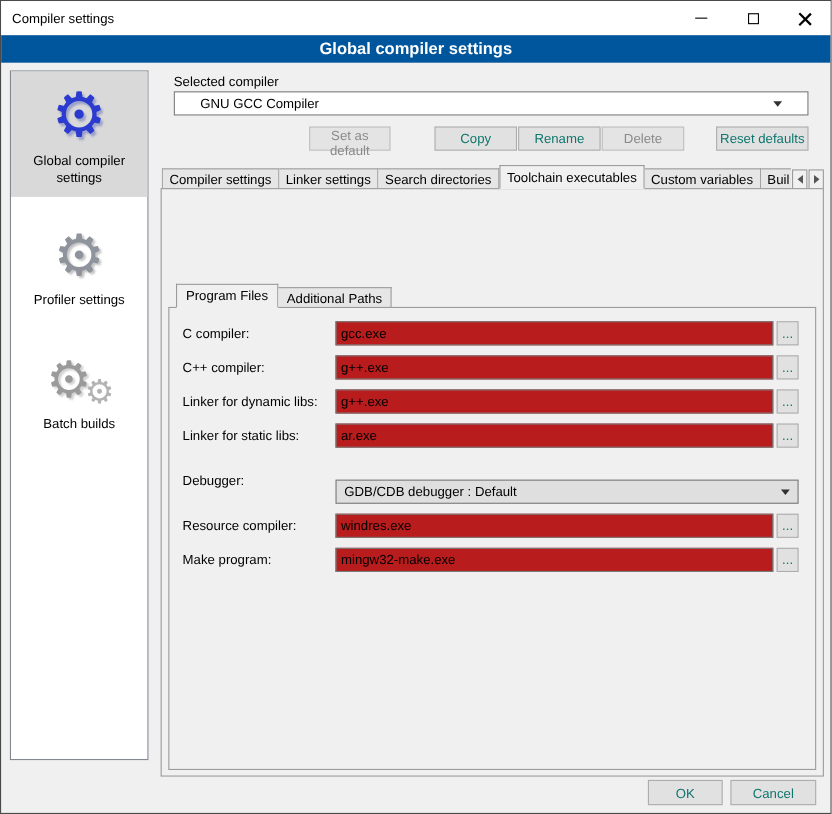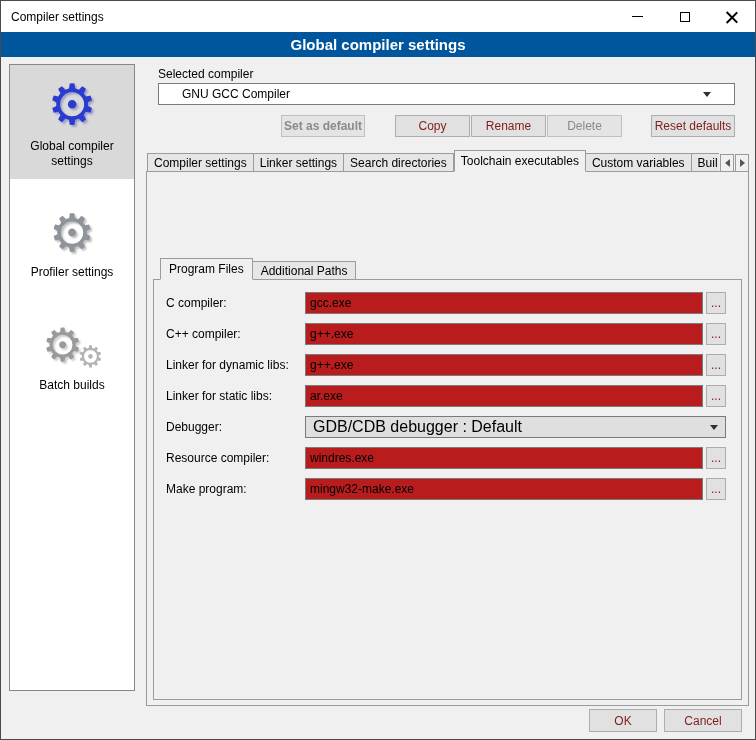--- a/index.html
+++ b/index.html
@@ -31,21 +31,21 @@
   .icon-gear-dark { font-size:52px; color:#8f949c; text-shadow:2px 2px 2px #c2c2c2; }
   .batch-icon { position:relative; display:block; width:64px; height:54px; margin:4px auto 6px auto; }
   .batch-icon .g1 { position:absolute; left:2px; top:0; font-size:46px; color:#9a9a9a; text-shadow:2px 2px 2px #cfcfcf; }
   .batch-icon .g2 { position:absolute; right:0; bottom:-2px; font-size:30px; color:#b3b3b3; }
   .side-label { display:block; font-size:12px; color:#000; line-height:1.25; }
   .side-item + .side-item { margin-top:16px; }
   
   .lbl { position:absolute; font-size:12px; color:#000; white-space:nowrap; }
   .combo { background:#fff; border:1px solid #7a7a7a; height:22px; display:flex; align-items:center; padding:0 23px; font-size:12px; cursor:default; }
   .combo .chev { margin-left:auto; width:0; height:0; border-left:4px solid transparent; border-right:4px solid transparent; border-top:5px solid #303030; }
-  .btn { position:absolute; height:22px; background:#e1e1e1; border:1px solid #adadad; font-size:12px; color:#7f1d1d; cursor:default; }
+  .btn { position:absolute; height:22px; background:#e1e1e1; border:1px solid #adadad; font-size:12px; color:#0f766e; cursor:default; }
   .btn.disabled { color:#8a8a8a; background:#e4e4e4; border-color:#bfbfbf; }
   
   .tabstrip { position:absolute; left:146px; top:149px; width:602px; height:22px; display:flex; align-items:flex-end; }
   .tabs { display:flex; align-items:flex-end; width:572px; overflow:hidden; height:22px; }
   .tab { flex:0 0 auto; font-size:12px; padding:0 6px; line-height:18px; height:19px; background:#e6e6e6; border:1px solid #9b9b9b; border-left:none; white-space:nowrap; cursor:default; }
   .tab:first-child { border-left:1px solid #9b9b9b; }
   .tab.active { background:#f0f0f0; height:22px; line-height:21px; border-bottom:1px solid #f0f0f0; position:relative; z-index:3; border-left:1px solid #9b9b9b; }
   .tabarrow { width:14px; height:18px; background:#f0f0f0; border:1px solid #9b9b9b; display:flex; align-items:center; justify-content:center; margin-left:1px; cursor:default; }
   .tri-l { width:0; height:0; border-top:4px solid transparent; border-bottom:4px solid transparent; border-right:5px solid #555; }
   .tri-r { width:0; height:0; border-top:4px solid transparent; border-bottom:4px solid transparent; border-left:5px solid #555; }
@@ -63,21 +63,21 @@
   
   .subtabstrip { position:absolute; left:159px; top:257px; height:22px; display:flex; align-items:flex-end; z-index:3; }
   .subtab { font-size:12px; padding:0 8px; line-height:18px; height:19px; background:#e6e6e6; border:1px solid #9b9b9b; border-left:none; white-space:nowrap; cursor:default; }
   .subtab:first-child { border-left:1px solid #9b9b9b; }
   .subtab.active { background:#f0f0f0; height:22px; line-height:21px; border-bottom:1px solid #f0f0f0; }
   .panel { position:absolute; left:152px; top:278px; width:589px; height:421px; background:#f0f0f0; border:1px solid #9b9b9b; padding:12px 12px 0 12px; z-index:2; }
   .frow { display:flex; align-items:center; margin-bottom:9px; }
   .flabel { width:139px; font-size:12px; white-space:nowrap; }
   .ffield { width:398px; height:22px; border:1px solid #7a7a7a; background:#b91c1c; font-size:12px; padding:0 4px; }
   .fbrowse { position:static; width:20px; height:22px; margin-left:3px; line-height:18px; text-align:center; }
-  .fcombo { width:421px; height:22px; background:#dfdfdf; border:1px solid #7a7a7a; display:flex; align-items:center; padding:0 7px; font-size:16px; cursor:default; }
+  .fcombo { width:421px; height:22px; background:#dfdfdf; border:1px solid #7a7a7a; display:flex; align-items:center; padding:0 7px; font-size:12px; cursor:default;margin-top:20px; }
   .fcombo .chev { margin-left:auto; width:0; height:0; border-left:4px solid transparent; border-right:4px solid transparent; border-top:5px solid #303030; }
   
   .footer-btn { height:23px; }
 </style>
 </head>
 <body>
 
 <div class="window">
 
   <div class="titlebar">
@@ -114,21 +114,21 @@
       <span class="side-label">Batch builds</span>
     </div>
   </div>
 
   <span class="lbl" style="left:157px; top:66px;">Selected compiler</span>
   <div class="combo" style="position:absolute; left:157px; top:82px; width:577px;">
     <span>GNU GCC Compiler</span>
     <span class="chev"></span>
   </div>
 
-  <button class="btn disabled" style="left:280px; top:114px; width:84px;font-weight:bold;">Set as default</button>
+  <button class="btn disabled" style="left:280px; top:114px; width:74px;">Set as default</button>
   <button class="btn" style="left:394px; top:114px; width:75px;">Copy</button>
   <button class="btn" style="left:470px; top:114px; width:75px;">Rename</button>
   <button class="btn disabled" style="left:546px; top:114px; width:75px;">Delete</button>
   <button class="btn" style="left:650px; top:114px; width:84px;">Reset defaults</button>
 
   <div class="tabpage"></div>
 
   <div class="tabstrip">
     <div class="tabs">
       <span class="tab">Compiler settings</span>

